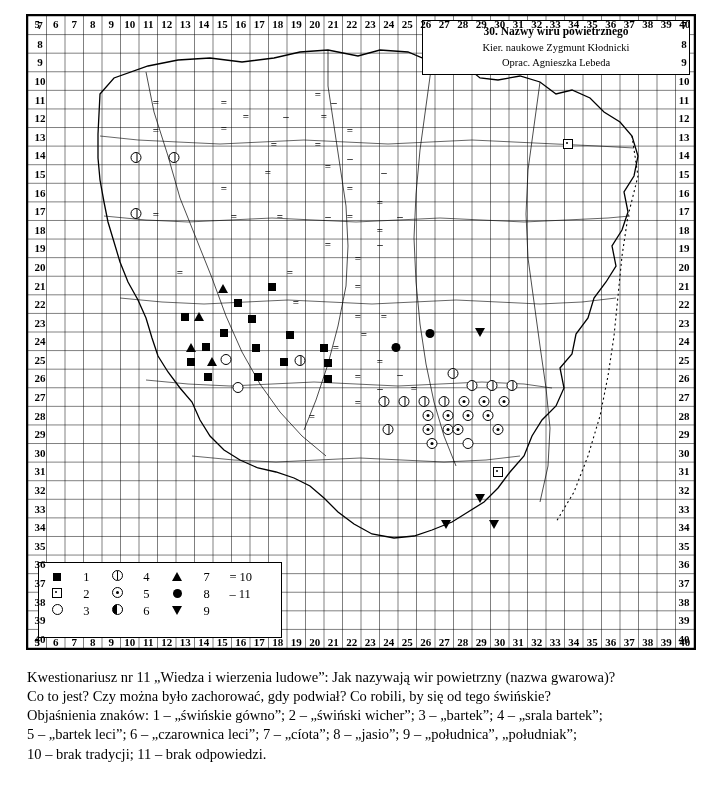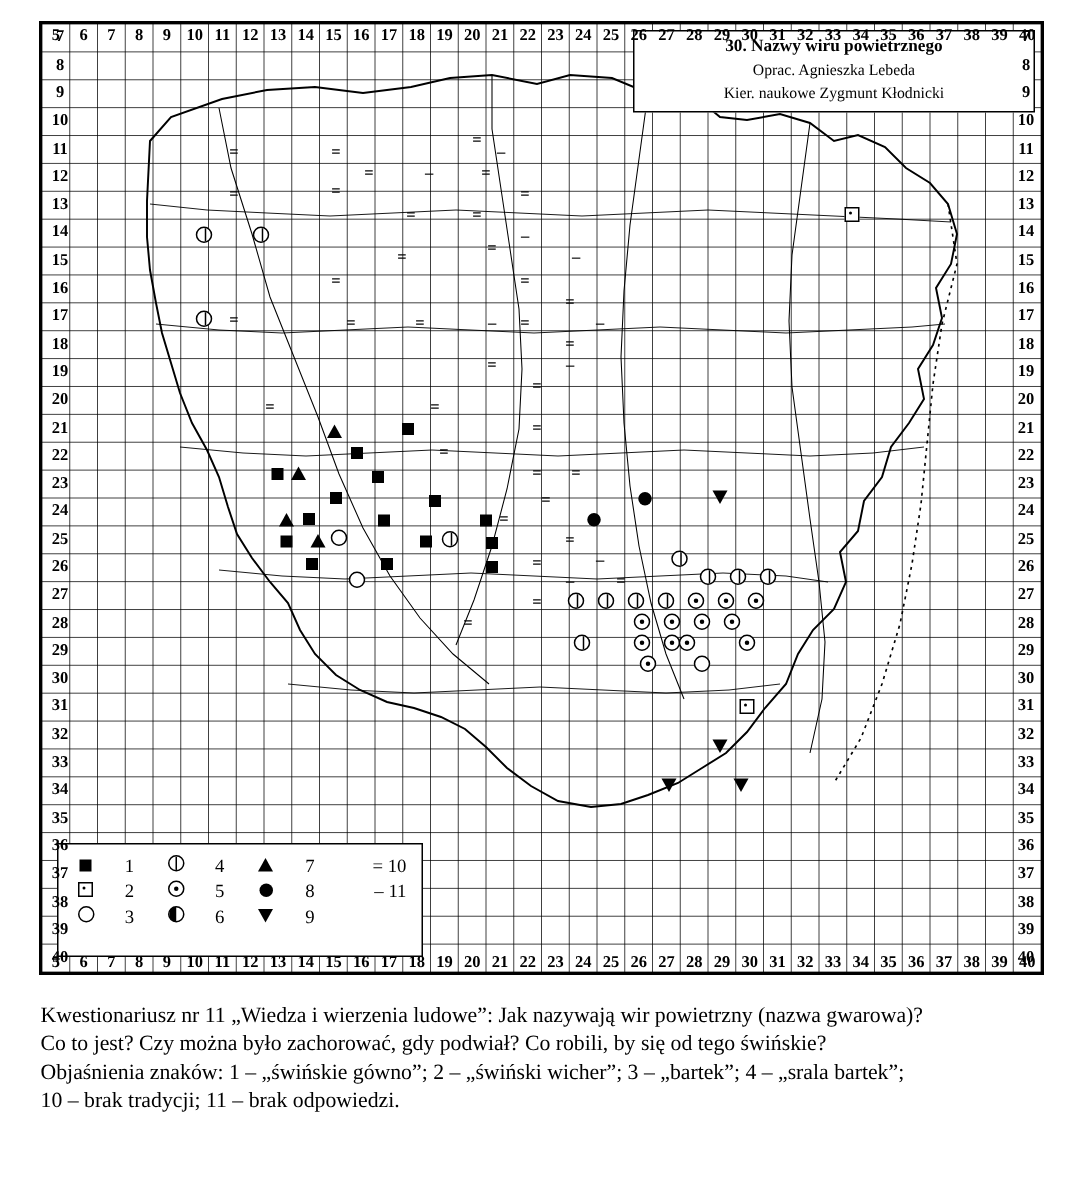--- a/index.html
+++ b/index.html
@@ -17,21 +17,21 @@
   .ruler span{position:absolute;text-align:center;transform:translate(-50%,-50%);}
 
   
   #titleblock{position:absolute;right:4px;top:4px;width:268px;background:#fff;border:1px solid #000;padding:4px 6px 5px 6px;box-sizing:border-box;text-align:center;}
   #titleblock .t1{font-weight:bold;font-size:11.5px;line-height:1.18;}
   #titleblock .t2{font-size:10.5px;line-height:1.25;margin-top:2px;}
 
   
   #legend{position:absolute;left:10px;bottom:10px;width:244px;height:76px;border:1px solid #000;background:#fff;box-sizing:border-box;padding:6px 8px;}
   #legend table{border-collapse:collapse;width:100%;font-size:12.5px;font-family:"Liberation Serif",serif;}
-  #legend td{padding:1px 2px;vertical-align:middle;white-space:nowrap;text-align:right;}
+  #legend td{padding:1px 2px;vertical-align:middle;white-space:nowrap;}
   #legend td.sym{width:16px;text-align:center;}
   #legend td.num{width:16px;text-align:left;padding-right:8px;}
 
   
   .sym{display:inline-block;position:relative;}
   .s-sq{width:8px;height:8px;background:#000;}
   .s-sqdot{width:8px;height:8px;border:1px solid #000;background:#fff;}
   .s-sqdot:after{content:"";position:absolute;left:2px;top:2px;width:2px;height:2px;background:#000;border-radius:50%;}
   .s-circ{width:9px;height:9px;border:1.2px solid #000;border-radius:50%;background:#fff;}
   .s-circq{width:9px;height:9px;border:1.2px solid #000;border-radius:50%;background:#fff;overflow:hidden;}
@@ -249,22 +249,22 @@
         <div class="m eqs" style="left: 356px; top: 156px;">–</div>
         <div class="m eqs" style="left: 372px; top: 200px;">–</div>
         <div class="m eqs" style="left: 352px; top: 228px;">–</div>
         <div class="m eqs" style="left: 300px; top: 200px;">–</div>
         <div class="m eqs" style="left: 372px; top: 358px;">–</div>
         <div class="m eqs" style="left: 352px; top: 372px;">–</div>
       </div>
 
     <div id="titleblock">
       <div class="t1">30. Nazwy wiru powietrznego</div>
+      <div class="t2">Kier.  naukowe Zygmunt Kłodnicki</div>
       <div class="t2">Oprac. Agnieszka Lebeda</div>
-      <div class="t2">Kier.  naukowe Zygmunt Kłodnicki</div>
     </div>
 
     <div id="legend">
       <table>
         <tbody>
             <tr>
           <td class="sym"><span class="sym s-sq"></span></td>
           <td class="num">1</td>
           <td class="sym"><span class="sym s-circq"></span></td>
           <td class="num">4</td>
@@ -441,15 +441,16 @@
       <span style="top: 566.941px; left: 10px;">37</span>
       <span style="top: 585.529px; left: 10px;">38</span>
       <span style="top: 604.118px; left: 10px;">39</span>
       <span style="top: 622.706px; left: 10px;">40</span>
     </div>
 
   <div id="caption">
     <div>Kwestionariusz nr 11 „Wiedza i wierzenia ludowe”: Jak nazywają wir powietrzny (nazwa gwarowa)?</div>
     <div>Co to jest? Czy można było zachorować, gdy podwiał? Co robili, by się od tego świńskie?</div>
     <div>Objaśnienia znaków: 1 – „świńskie gówno”; 2 – „świński wicher”; 3 – „bartek”; 4 – „srala bartek”;</div>
+    <div>5 – „bartek leci”; 6 – „czarownica leci”; 7 – „cíota”; 8 – „jasio”; 9 – „południca”, „południak”;</div>
     <div>10 – brak tradycji; 11 – brak odpowiedzi.</div>
   </div>
 </div>
 
 </body></html>

